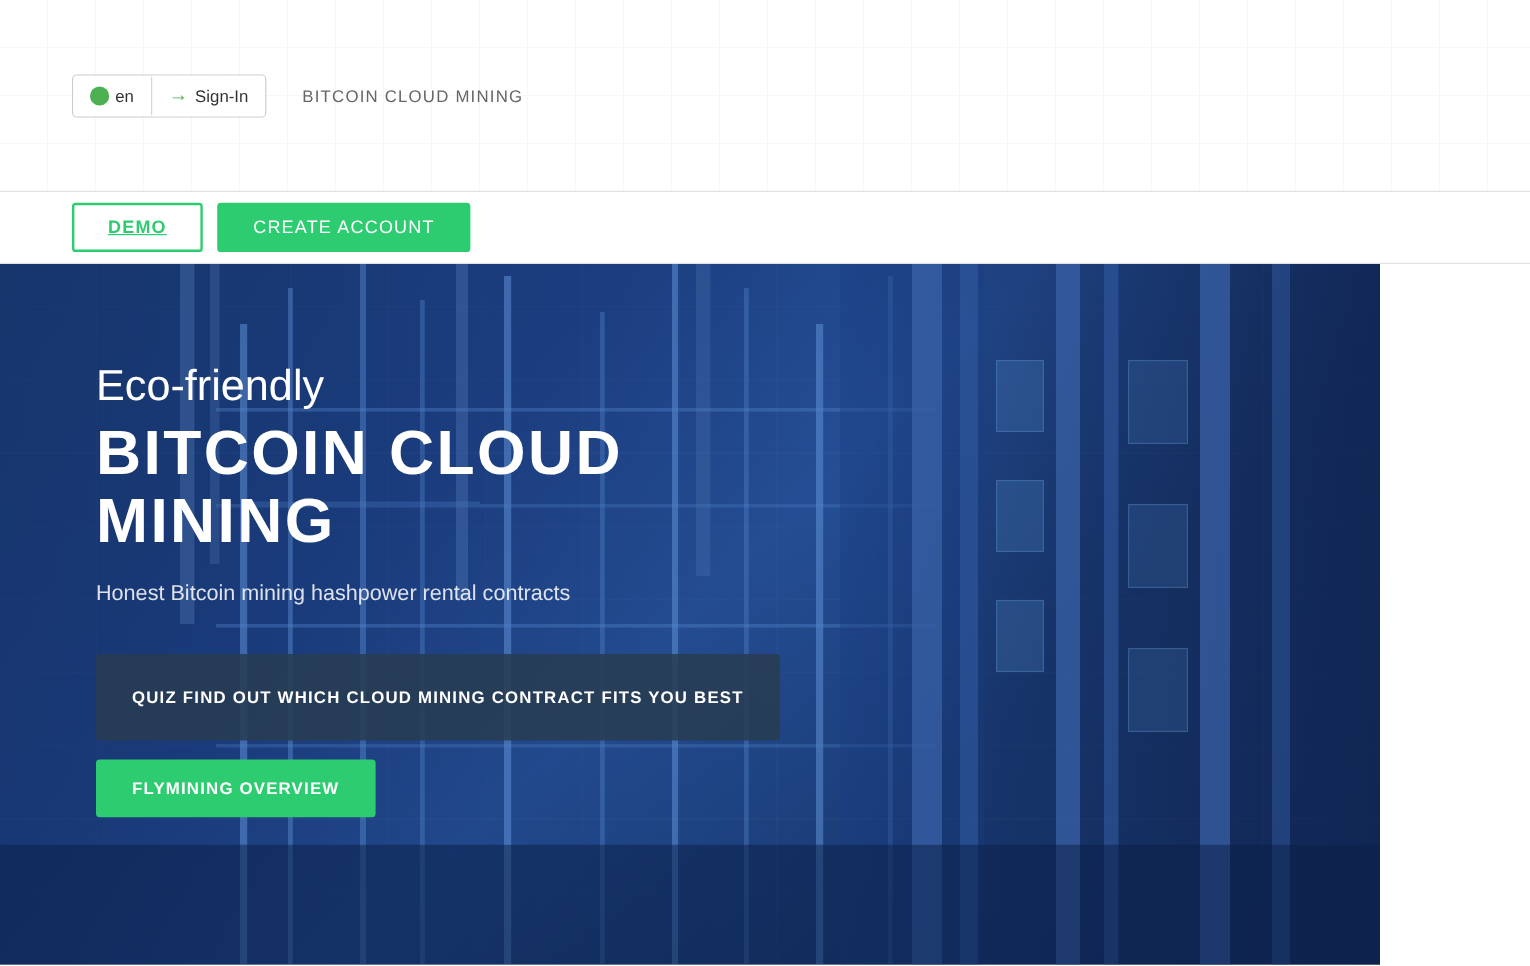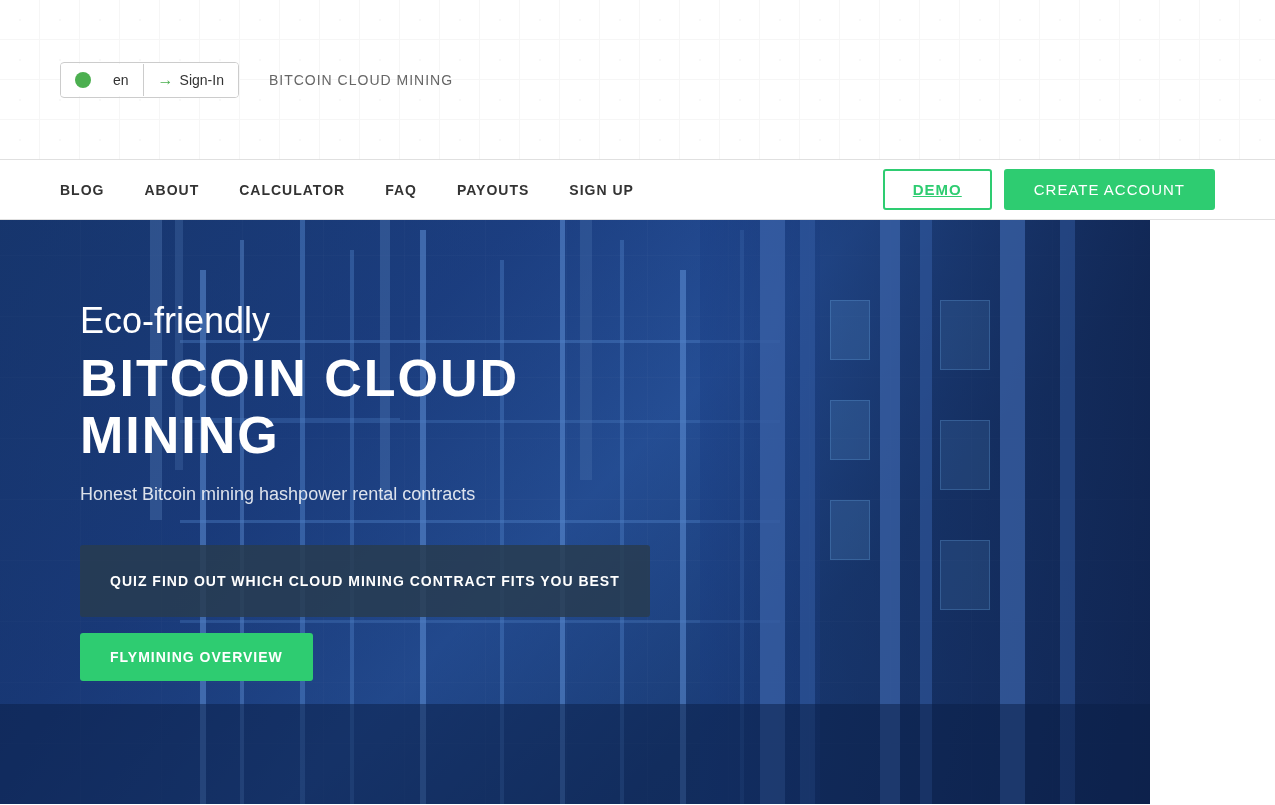--- a/index.html
+++ b/index.html
@@ -84,21 +84,21 @@
       align-items: center;
       gap: 0;
       border: 1px solid #ccc;
       border-radius: 4px;
       overflow: hidden;
     }
 
     .lang-btn {
       display: flex;
       align-items: center;
-      gap: 22px;
+      gap: 5px;
       padding: 8px 14px;
       background: #fff;
       cursor: pointer;
       font-size: 14px;
       color: #333;
       border: none;
       border-right: 1px solid #ccc;
     }
 
     .globe-icon {
@@ -302,28 +302,20 @@
       <button class="signin-btn">
         <span class="signin-icon">→</span>
         <span>Sign-In</span>
       </button>
     </div>
     <span class="bitcoin-cloud-text">BITCOIN CLOUD MINING</span>
   </div>
 </div>
 
 <nav class="nav-bar">
-  <div class="nav-links">
-    <a class="nav-link">BLOG</a>
-    <a class="nav-link">ABOUT</a>
-    <a class="nav-link">CALCULATOR</a>
-    <a class="nav-link">FAQ</a>
-    <a class="nav-link">PAYOUTS</a>
-    <a class="nav-link">SIGN UP</a>
-  </div>
   <div class="nav-actions">
     <button class="btn-demo">DEMO</button>
     <button class="btn-create">CREATE ACCOUNT</button>
   </div>
 </nav>
 
 <section class="hero">
   <div class="hero-bg"></div>
 
   <div style="position:absolute;top:0;left:0;right:0;bottom:0;z-index:1;overflow:hidden;">

